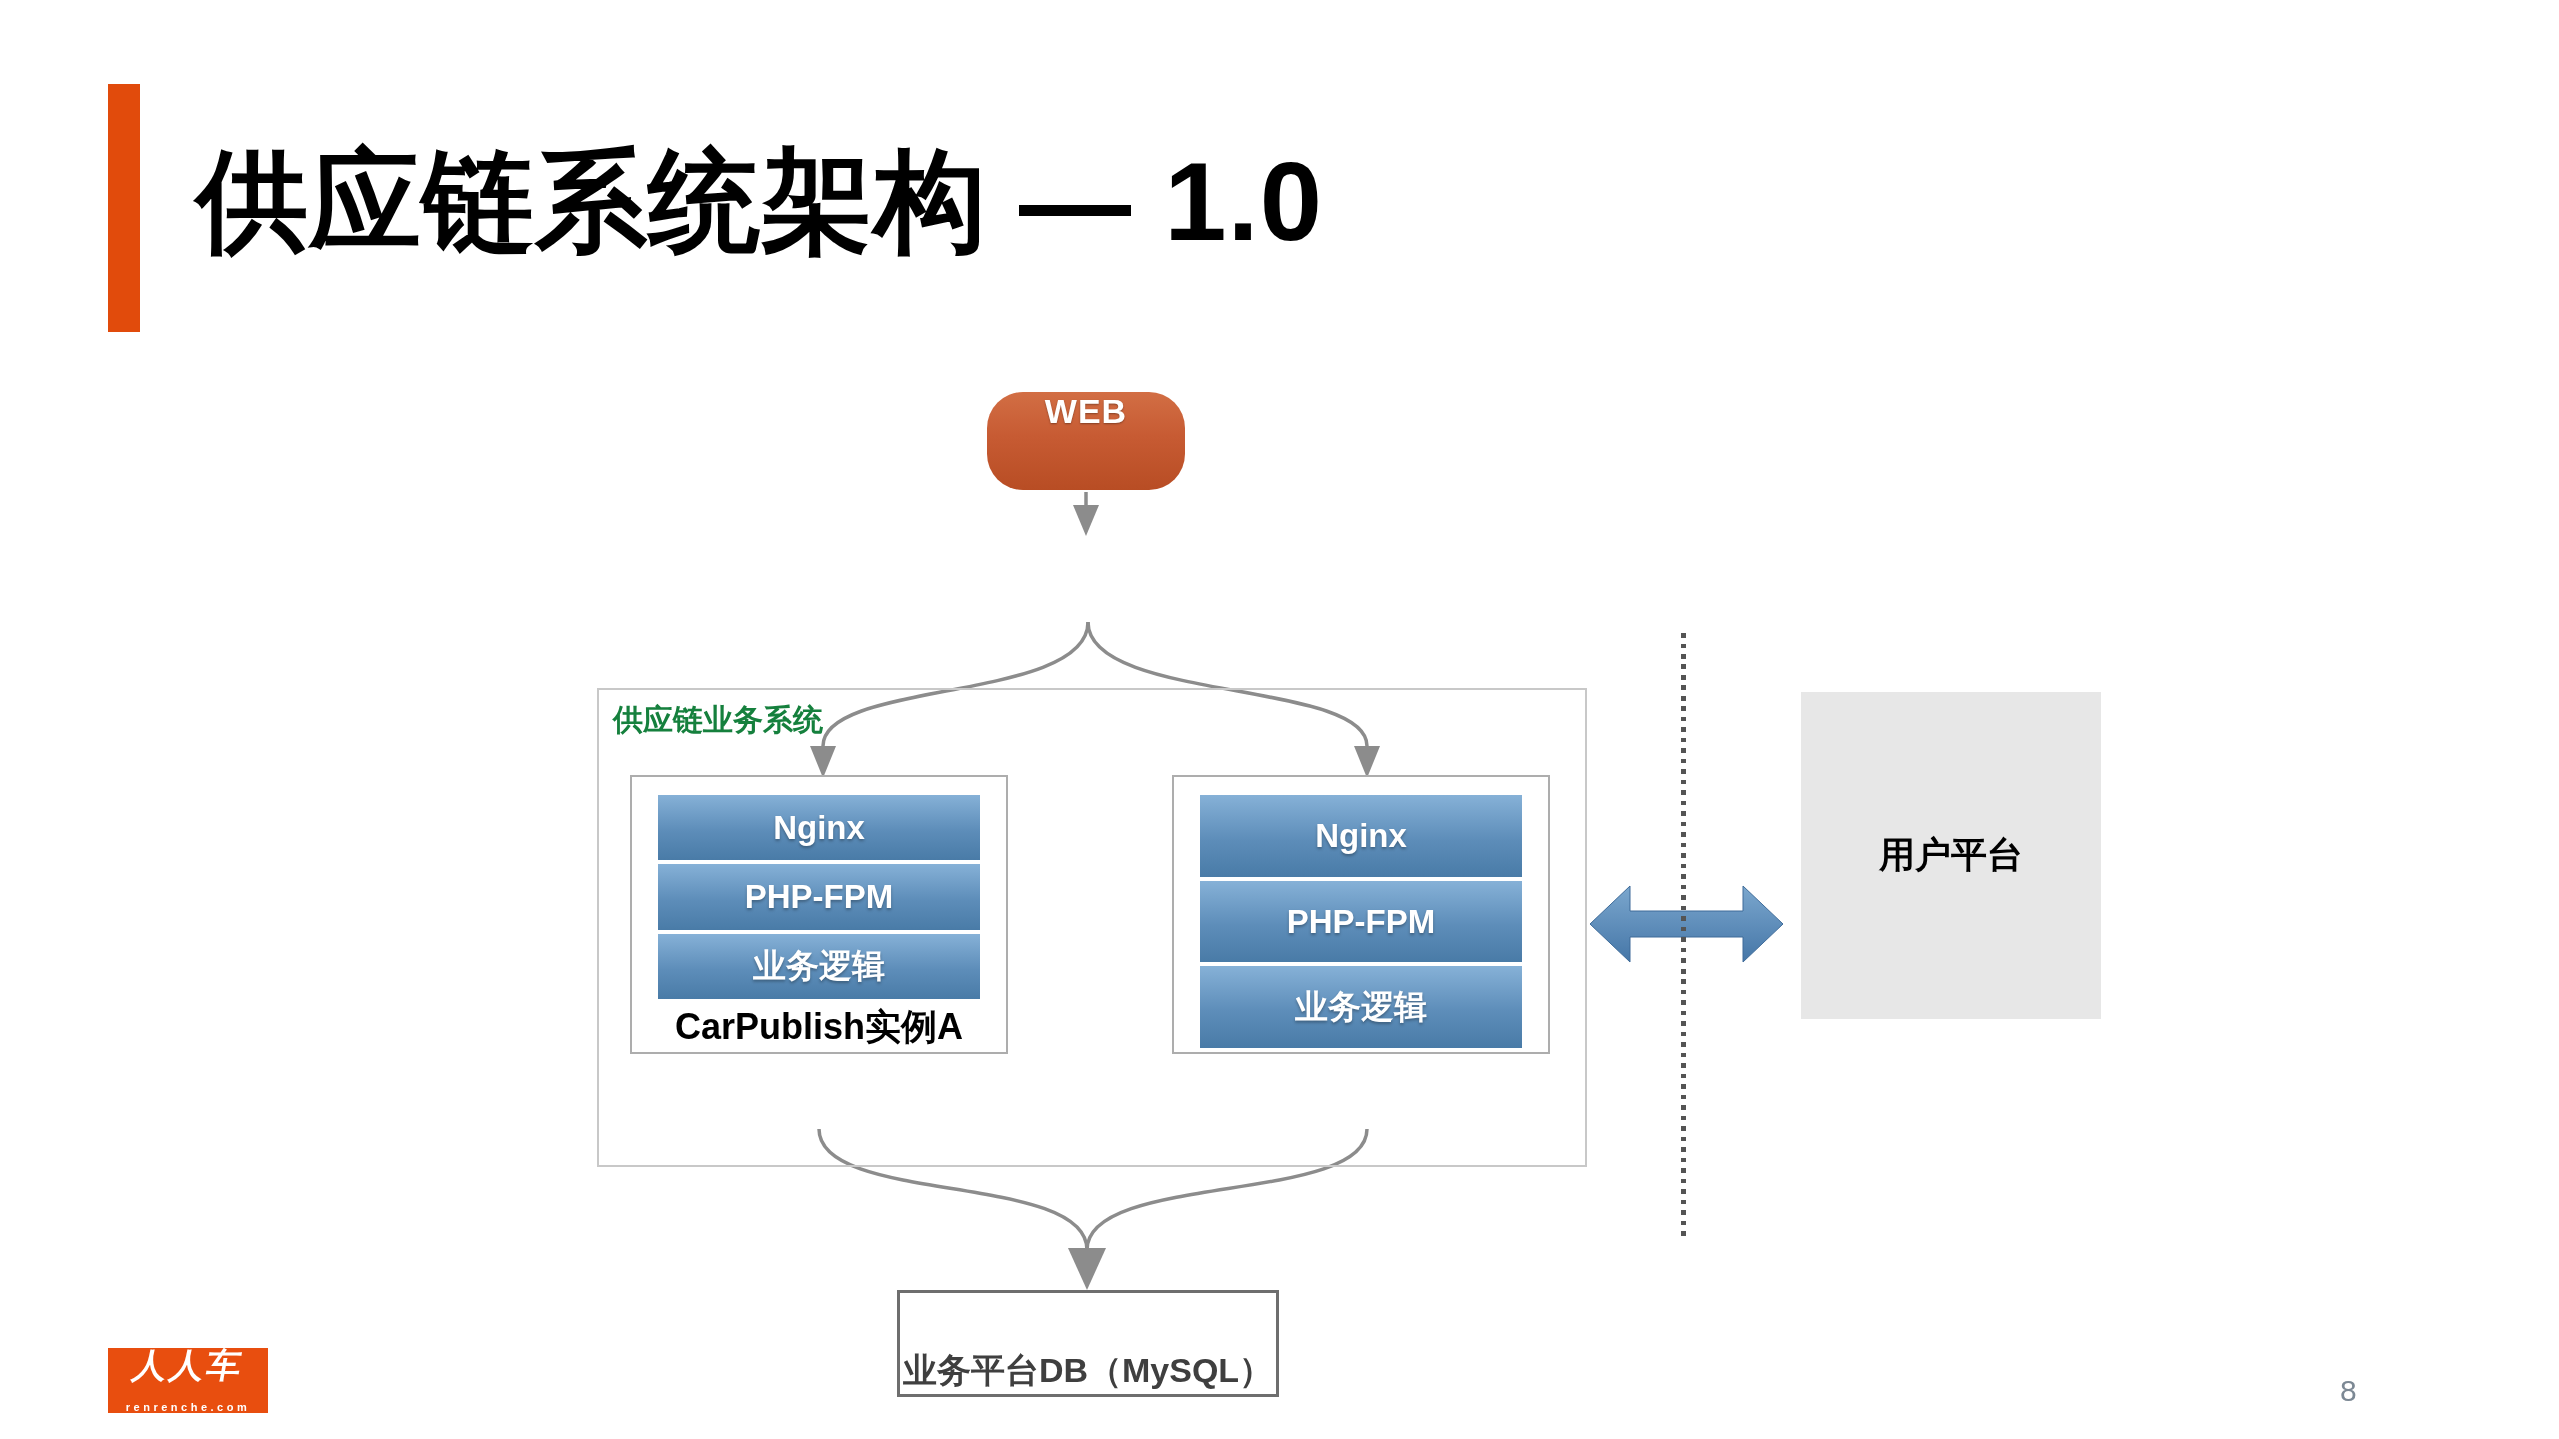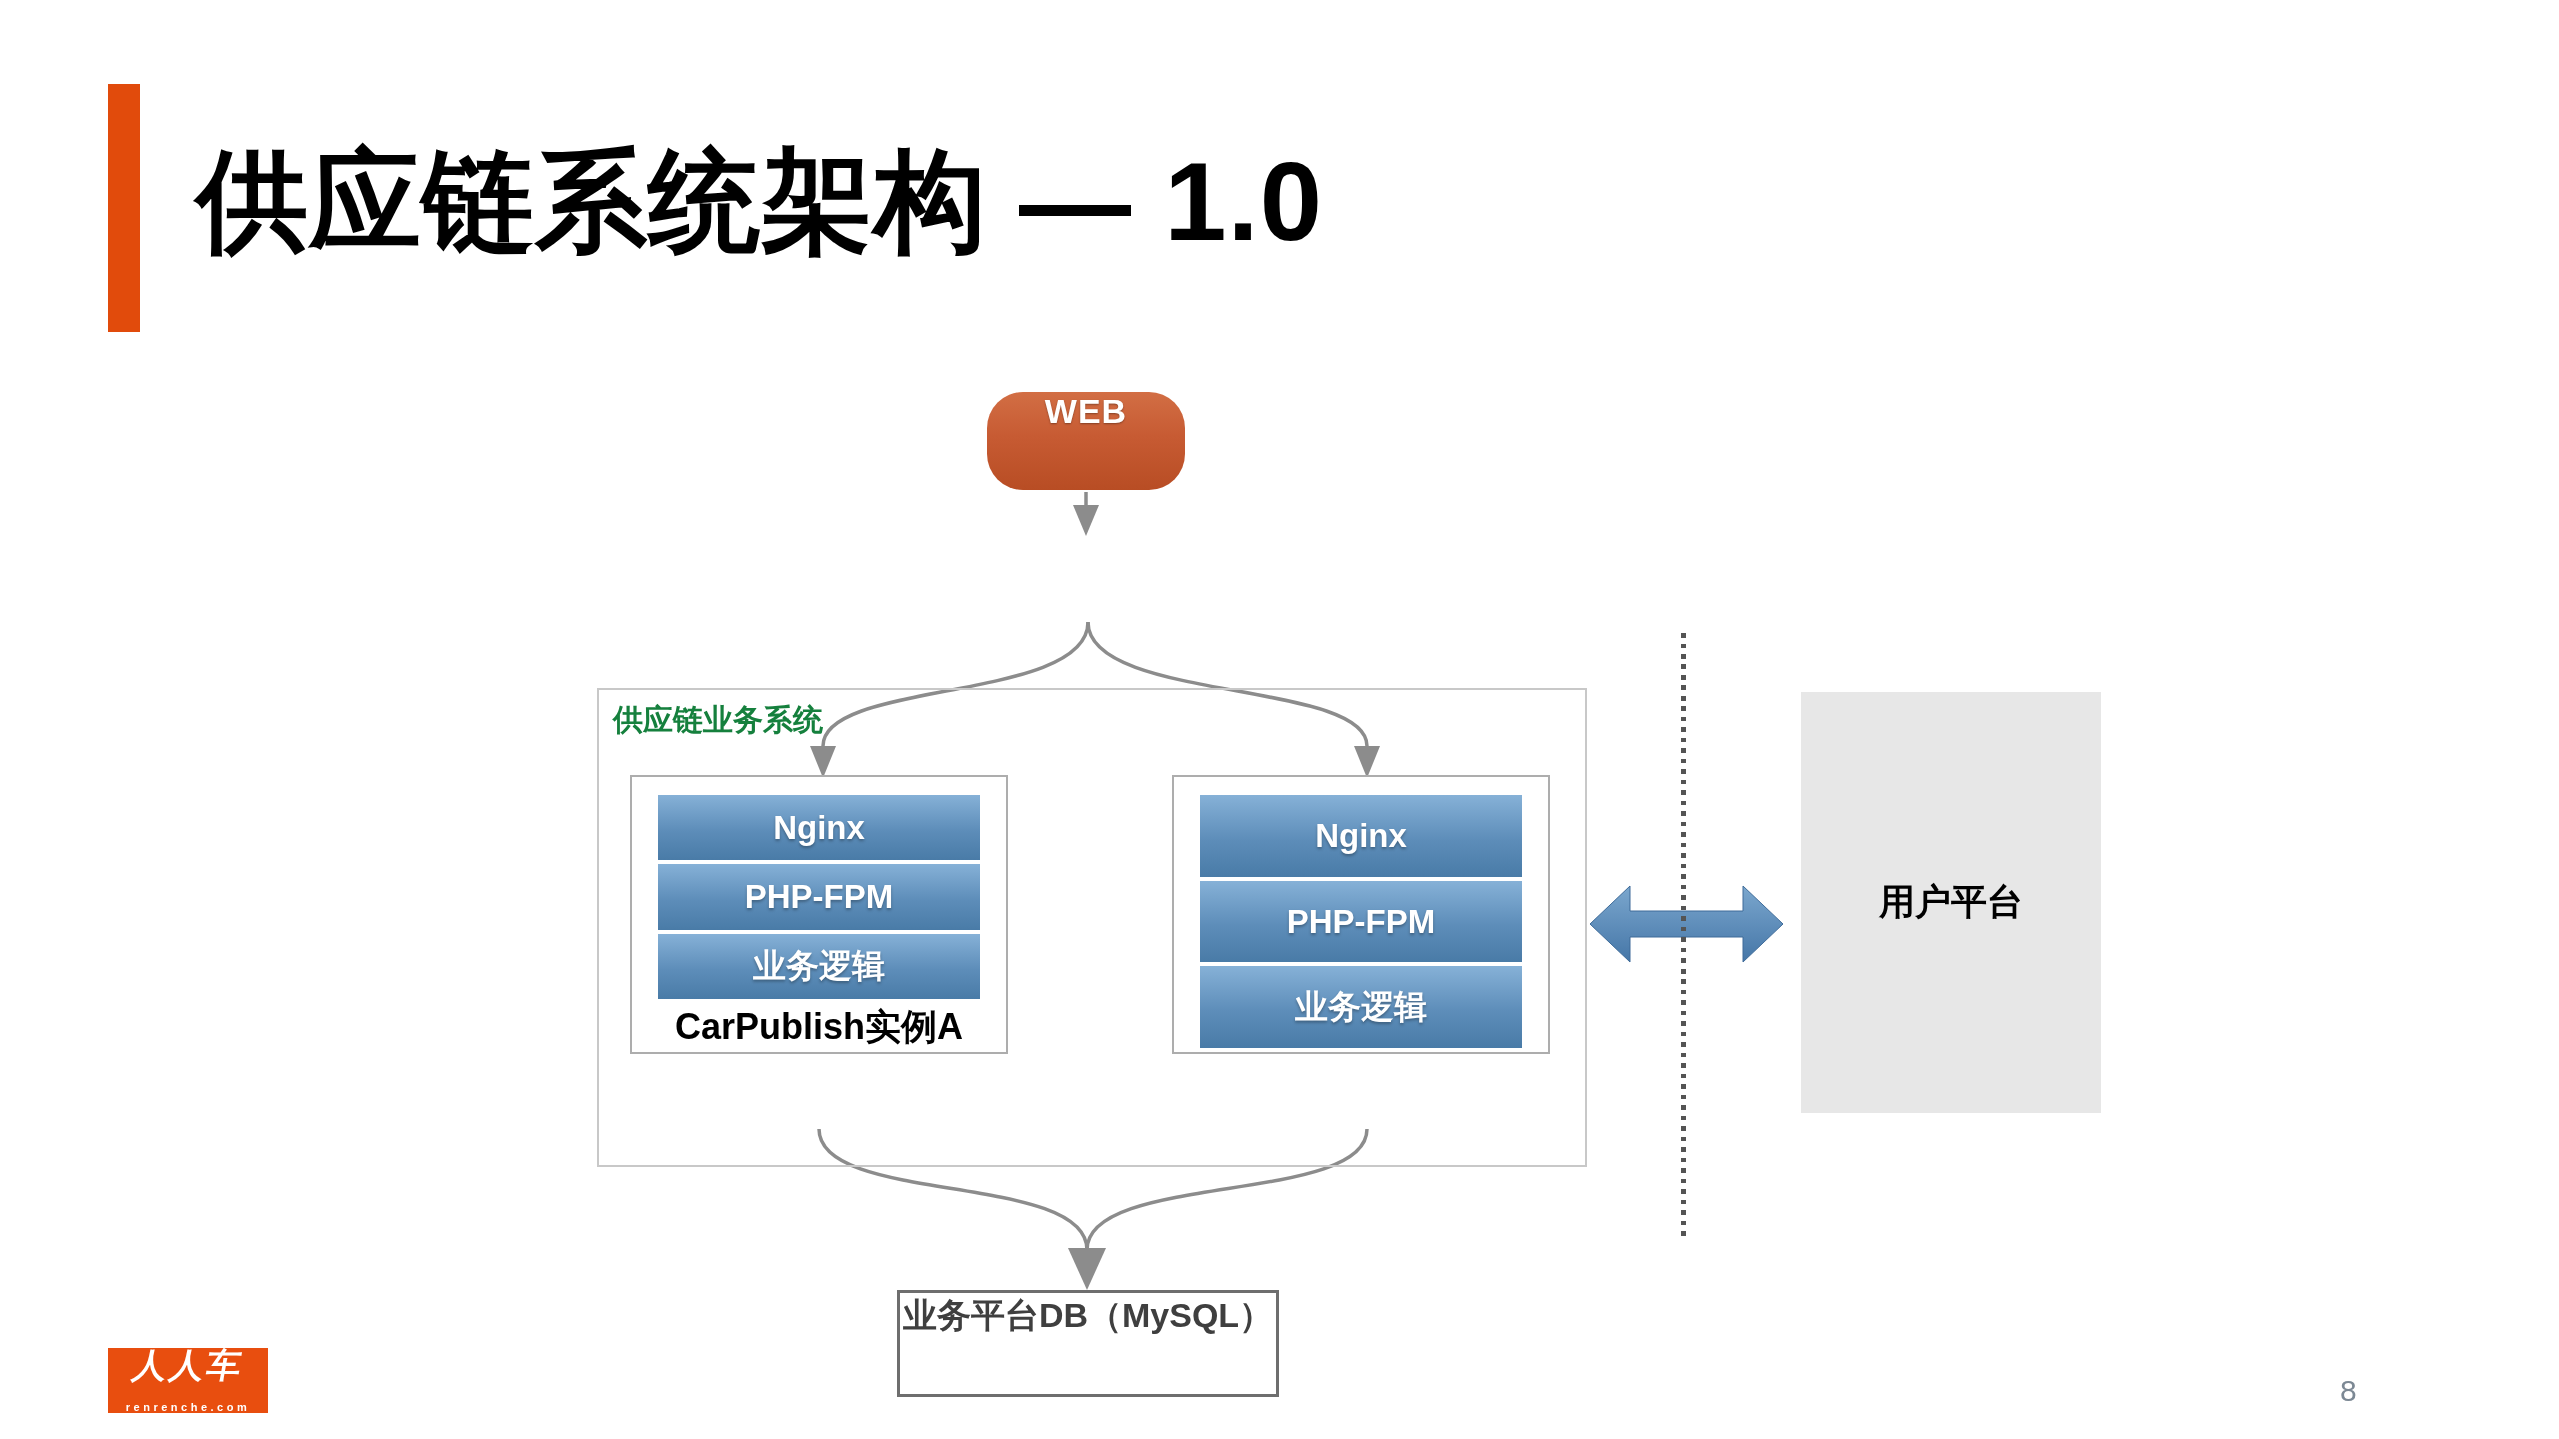--- a/index.html
+++ b/index.html
@@ -58,25 +58,25 @@
     color:#ffffff;font-size:33px;font-weight:bold;
     text-shadow:0 2px 3px rgba(0,0,0,.30);
   }
   .instance-label{
     flex:1;display:flex;align-items:center;justify-content:center;
     font-size:36px;font-weight:bold;color:#000000;white-space:nowrap;
   }
   .db-node{
     position:absolute;left:897px;top:1290px;width:382px;height:107px;
     background:#ffffff;border:3px solid #6E6E6E;box-sizing:border-box;
-    display:flex;align-items:flex-start;justify-content:center;
+    display:flex;align-items:flex-end;justify-content:center;
     color:#3F3F3F;font-size:34px;font-weight:bold;white-space:nowrap;
   }
   .user-node{
-    position:absolute;left:1801px;top:692px;width:300px;height:421px;
+    position:absolute;left:1801px;top:692px;width:300px;height:327px;
     background:#E7E7E7;
     display:flex;align-items:center;justify-content:center;
     color:#000000;font-size:36px;font-weight:bold;
   }
   .dotted-divider{
     position:absolute;left:1681px;top:633px;width:5px;height:607px;
     background-image:repeating-linear-gradient(to bottom,#545454 0px,#545454 4.5px,transparent 4.5px,transparent 10.5px);
   }
   
   .connector-layer{

